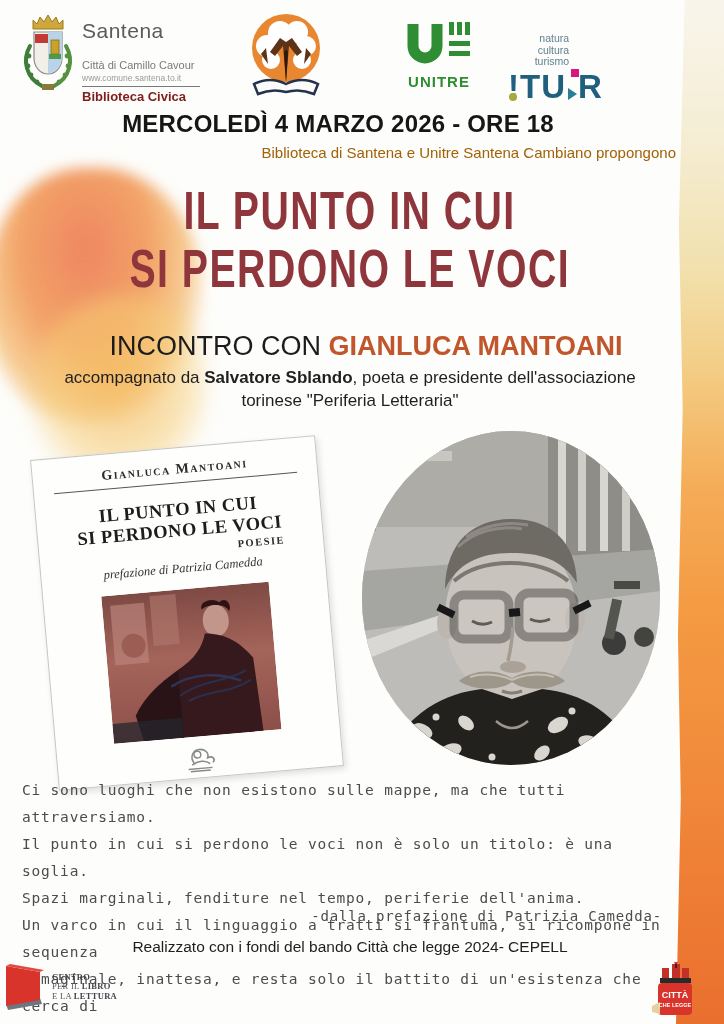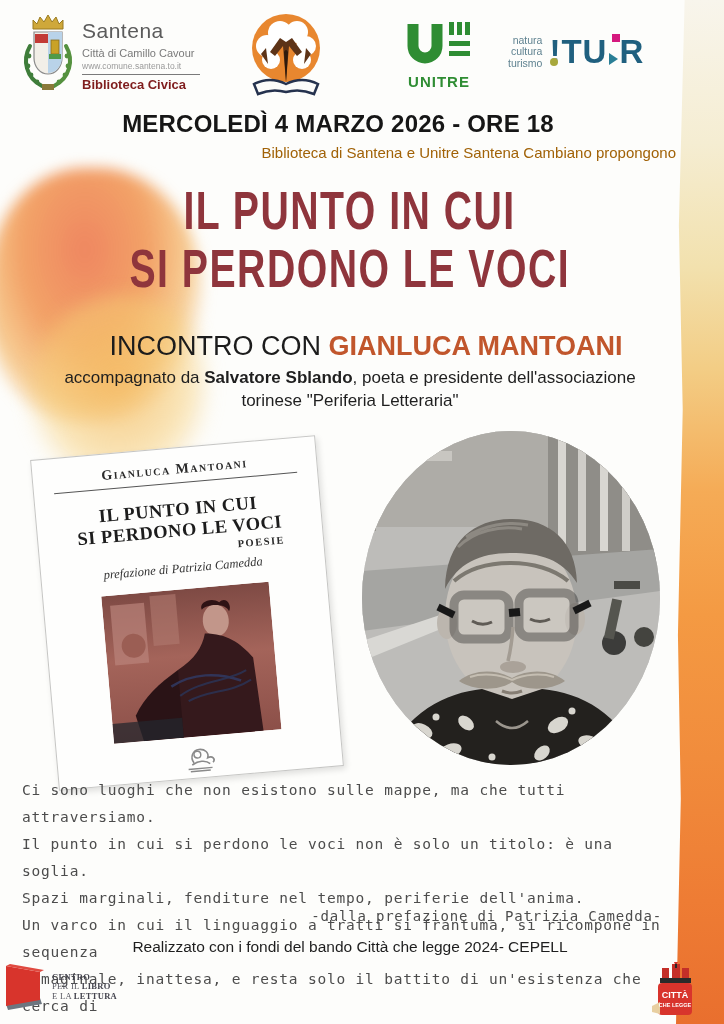--- a/index.html
+++ b/index.html
@@ -14,28 +14,28 @@
     background:radial-gradient(ellipse at 45% 32%,rgba(238,128,88,.95) 0%,rgba(240,146,77,.85) 38%,rgba(243,178,92,.65) 62%,rgba(245,200,120,0) 78%);
     filter:blur(7px);}
   .wc-blob2{position:absolute;left:28px;top:295px;width:180px;height:190px;border-radius:55% 45% 50% 50%;
     background:radial-gradient(ellipse at 50% 45%,rgba(244,186,96,.8) 0%,rgba(246,206,120,.5) 55%,rgba(248,220,150,0) 78%);
     filter:blur(9px);}
 
   
   .crest{position:absolute;left:20px;top:12px;}
   .santena-text{position:absolute;left:82px;top:20px;line-height:1.05;}
   .santena-name{font-size:21px;color:#5b5b5b;letter-spacing:.5px;}
-  .santena-sub{font-size:11px;color:#7a7a7a;margin-top:6px;}
+  .santena-sub{font-size:11px;color:#7a7a7a;margin-top:18px;}
   .santena-url{font-size:8.5px;color:#9a9a9a;margin-top:2px;}
   .santena-rule{width:118px;border-top:1.5px solid #7a7a7a;margin:3px 0 3px 0;}
   .santena-dept{font-size:13px;font-weight:bold;color:#7f1d1d;}
   .treelogo{position:absolute;left:240px;top:8px;}
   .unitre{position:absolute;left:402px;top:22px;text-align:center;width:74px;}
   .unitre-label{font-size:15px;font-weight:bold;color:#2f8d33;letter-spacing:1px;margin-top:1px;}
-  .itur{position:absolute;left:508px;top:33px;display:flex;align-items:center;}
+  .itur{position:absolute;left:508px;top:33px;display:flex;align-items:center;flex-direction:column;}
   .itur-words{font-size:10.5px;color:#5f8290;text-align:right;line-height:11.5px;margin-right:7px;}
   .itur-brand{position:relative;font-size:33px;font-weight:bold;color:#20607f;letter-spacing:1px;display:flex;align-items:flex-end;}
   .itur-excl{color:#20607f;}
   .itur-udot{position:absolute;top:1px;left:63px;width:8px;height:8px;background:#d5197e;}
   .itur-exdot{position:absolute;bottom:5px;left:1px;width:8px;height:8px;border-radius:50%;background:#a8a83c;}
   .itur-tri{width:0;height:0;border-left:9px solid #2a7f96;border-top:6px solid transparent;border-bottom:6px solid transparent;margin:0 1px 6px 2px;}
 
   
   .dateline{position:absolute;left:0;top:110px;width:676px;text-align:center;font-size:24px;font-weight:bold;color:#161616;letter-spacing:.2px;}
   .orgline{position:absolute;left:0;top:144px;width:676px;text-align:right;font-size:15px;color:#a16207;}

